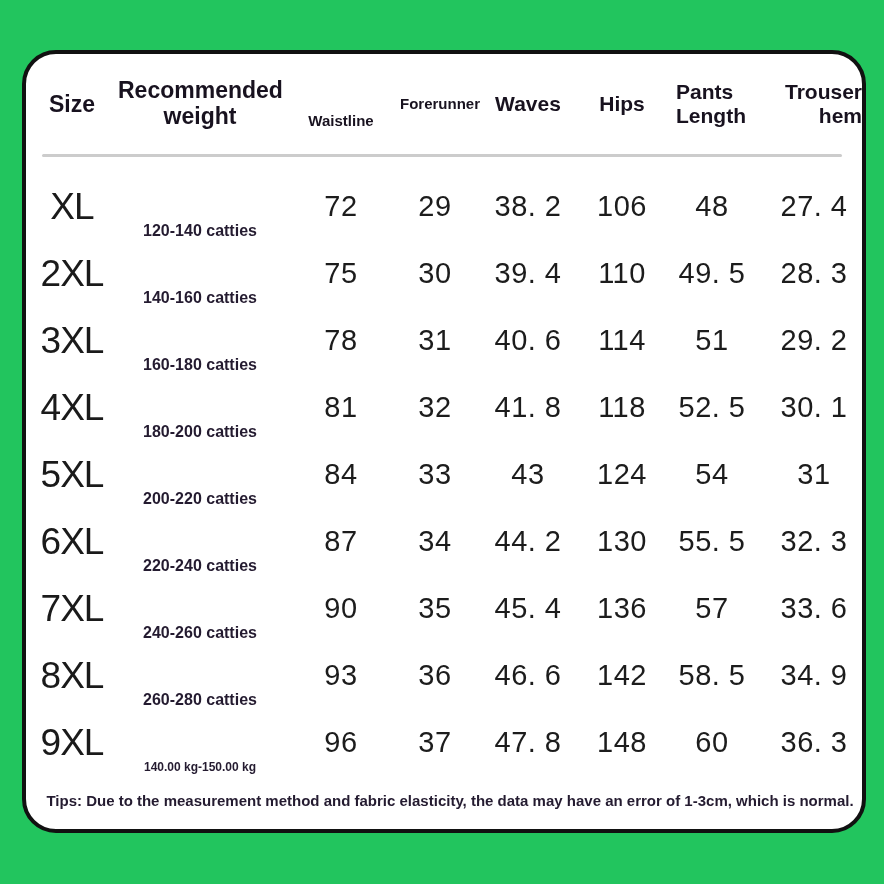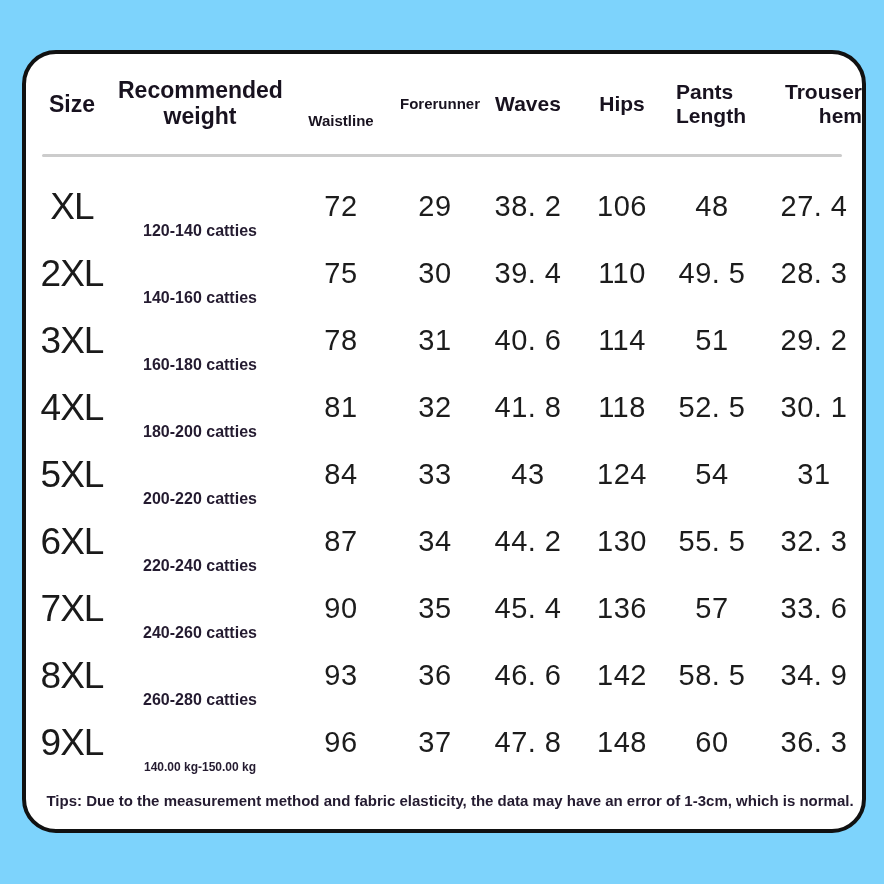--- a/index.html
+++ b/index.html
@@ -1,20 +1,20 @@
 <!DOCTYPE html>
 <html><head>
 <meta charset="utf-8">
 <style>
   html, body { margin: 0; padding: 0; background: #ffffff; }
   .canvas {
     position: relative;
     width: 884px;
     height: 884px;
-    background: #7dd3fc;
+    background: #22c55e;
     font-family: "Liberation Sans", "DejaVu Sans", sans-serif;
     overflow: hidden;
   }
   .panel {
     position: absolute;
     left: 22px;
     top: 50px;
     width: 844px;
     height: 783px;
     box-sizing: border-box;

